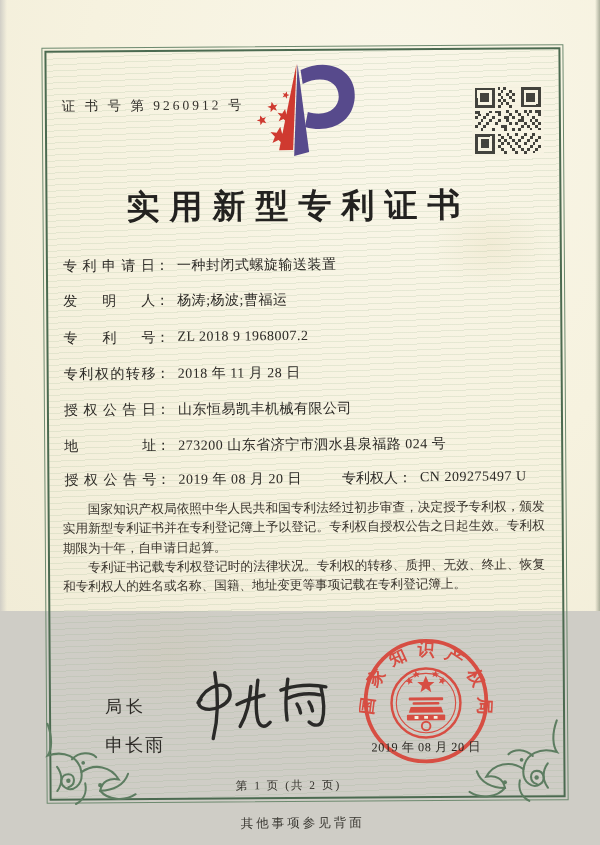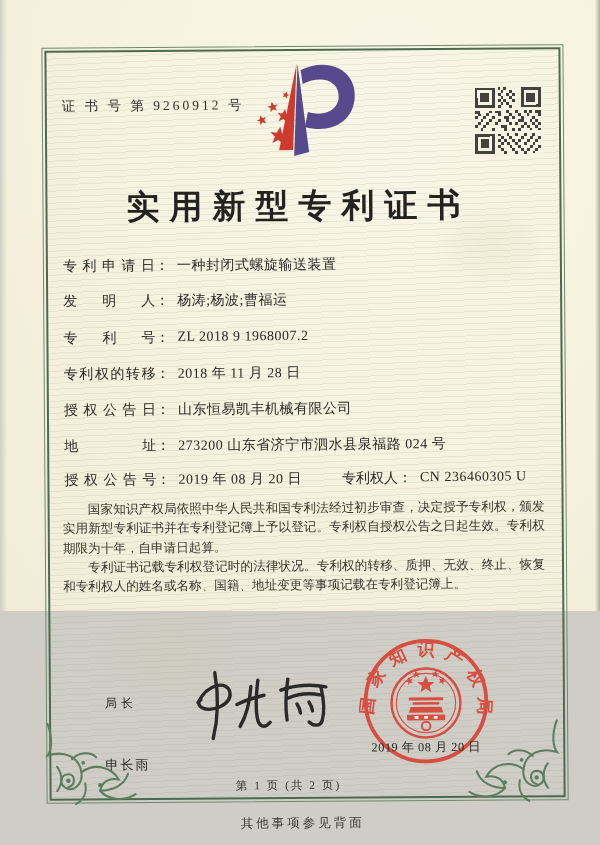--- a/index.html
+++ b/index.html
@@ -48,22 +48,22 @@
   .row{position:absolute;left:64px;height:20px;font-size:14px;white-space:nowrap;color:#2c2a26;}
   .row .lbl{display:inline-block;width:92px;text-align:justify;text-align-last:justify;vertical-align:top;}
   .row .colon{display:inline-block;vertical-align:top;}
   .row .val{display:inline-block;margin-left:8px;vertical-align:top;letter-spacing:.5px;}
   .row .grp2{display:inline-block;margin-left:40px;vertical-align:top;}
 
   .paras{position:absolute;left:62px;top:499px;width:482px;font-size:12.6px;
     line-height:19.3px;color:#3a352e;}
   .paras p{margin:0;text-indent:2em;text-align:justify;}
 
-  .director-title{position:absolute;left:103px;top:694px;font-size:12px;letter-spacing:4px;color:#2c2a26;}
-  .director-name{position:absolute;left:103px;top:755px;font-size:13px;letter-spacing:2px;color:#2c2a26;}
+  .director-title{position:absolute;left:103px;top:694px;font-size:17px;letter-spacing:4px;color:#2c2a26;}
+  .director-name{position:absolute;left:103px;top:732px;font-size:18px;letter-spacing:2px;color:#2c2a26;}
   .signature{position:absolute;left:182px;top:666px;width:152px;height:84px;}
 
   .seal{position:absolute;left:357px;top:635px;width:134px;height:134px;opacity:.93;}
   .seal-date{position:absolute;left:354px;top:740px;width:140px;text-align:center;
     font-size:12.3px;letter-spacing:.5px;color:#2b2923;}
 
   .page-info{position:absolute;left:0;top:778px;width:572px;text-align:center;
     font-size:11.5px;letter-spacing:2px;color:#35332d;}
   .back-note{position:absolute;left:0;top:815px;width:600px;text-align:center;
     font-size:12.5px;letter-spacing:3px;color:#3a3832;}
@@ -152,21 +152,21 @@
     <div class="row" style="top:364px">
       <span class="lbl">专利权的转移</span><span class="colon">：</span><span class="val">2018 年 11 月 28 日</span>
     </div>
     <div class="row" style="top:400px">
       <span class="lbl">授权公告日</span><span class="colon">：</span><span class="val">山东恒易凯丰机械有限公司</span>
     </div>
     <div class="row" style="top:436px">
       <span class="lbl">地址</span><span class="colon">：</span><span class="val">273200 山东省济宁市泗水县泉福路 024 号</span>
     </div>
     <div class="row" style="top:470px">
-      <span class="lbl">授权公告号</span><span class="colon">：</span><span class="val">2019 年 08 月 20 日</span><span class="grp2"><span>专利权人</span><span>：</span><span class="val">CN 236460305 U</span></span>
+      <span class="lbl">授权公告号</span><span class="colon">：</span><span class="val">2019 年 08 月 20 日</span><span class="grp2"><span>专利权人</span><span>：</span><span class="val">CN 209275497 U</span></span>
     </div>
 
     <div class="paras">
       <p>国家知识产权局依照中华人民共和国专利法经过初步审查，决定授予专利权，颁发实用新型专利证书并在专利登记簿上予以登记。专利权自授权公告之日起生效。专利权期限为十年，自申请日起算。</p>
       <p>专利证书记载专利权登记时的法律状况。专利权的转移、质押、无效、终止、恢复和专利权人的姓名或名称、国籍、地址变更等事项记载在专利登记簿上。</p>
     </div>
 
     <div class="director-title">局长</div>
     <div class="director-name">申长雨</div>
 

